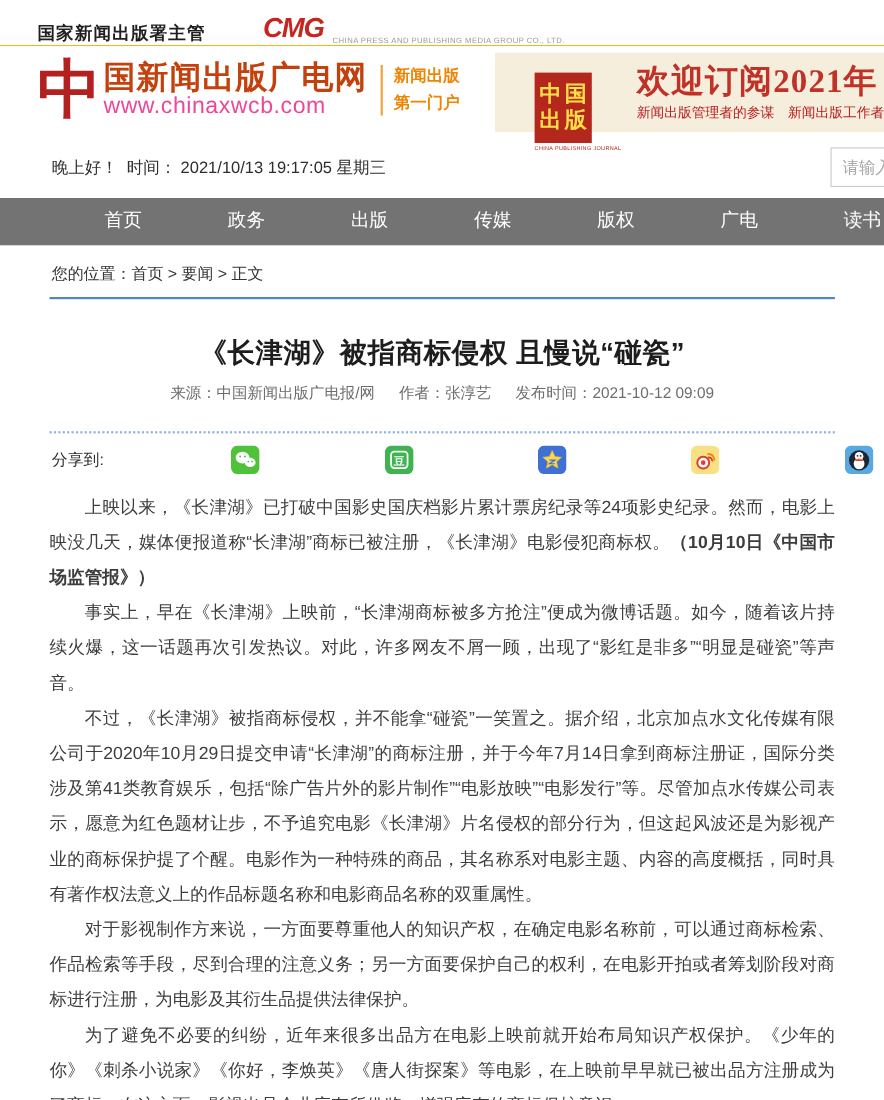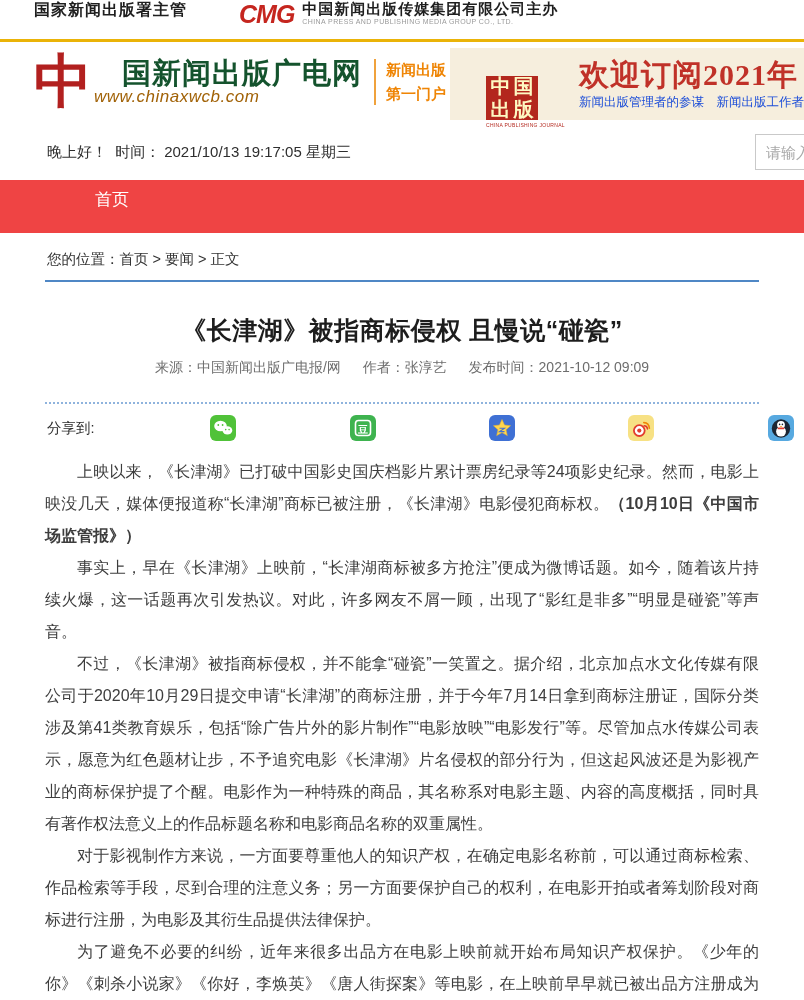--- a/index.html
+++ b/index.html
@@ -1,67 +1,67 @@
 <!DOCTYPE html>
 <html><head>
 <meta charset="utf-8">
 <style>
   * { margin:0; padding:0; box-sizing:border-box; }
   html,body { width:804px; overflow-x:hidden; background:#fff;
     font-family:"Liberation Sans","DejaVu Sans",sans-serif; color:#333; }
 
   
-  .topbar { height:42px; display:flex; align-items:flex-start; padding-left:34px;
-    border-bottom:3px solid #eab308; background:#fff; }
+  .topbar { height:42px; display:flex; align-items:flex-end; padding-left:34px;
+    border-bottom:1px solid #eab308; background:#fff; }
   .supervisor { font-family:"Liberation Serif","DejaVu Serif",serif; font-weight:bold;
     font-size:16px; color:#1f1f1f; letter-spacing:1px; }
   .cmg-wordmark { color:#c5261f; font-weight:bold; font-style:italic; font-size:25px;
     margin-left:52px; margin-right:8px; letter-spacing:-1px; }
   .org-block { line-height:1.05; padding-top:2px; }
   .org-cn { font-family:"Liberation Serif","DejaVu Serif",serif; font-weight:bold;
     font-size:15px; color:#1f1f1f; letter-spacing:1px; }
   .org-en { font-size:7px; color:#9a9a9a; letter-spacing:.4px; }
 
   
   .header { position:relative; height:84px; background:#fff; }
   .brand { position:absolute; left:34px; top:9px; display:flex; align-items:center; }
   .brand-mark { color:#b2201f; font-size:58px; line-height:62px; font-weight:bold;
     font-family:"Liberation Serif","DejaVu Serif",serif; margin-right:2px; }
   .brand-text { line-height:1.05; }
-  .brand-name { color:#14532d; font-weight:bold; font-size:29px;
-    font-family:"Liberation Serif","DejaVu Serif",serif; letter-spacing:1px;margin-left:28px; }
-  .brand-url { color:#a16207; font-size:17px; letter-spacing:.5px;font-style:italic; }
+  .brand-name { color:#c2410c; font-weight:bold; font-size:29px;
+    font-family:"Liberation Serif","DejaVu Serif",serif; letter-spacing:1px; }
+  .brand-url { color:#ec4899; font-size:21px; letter-spacing:.5px; }
   .brand-sep { width:2px; height:46px; background:#f0a23c; margin:0 10px 0 12px; }
   .brand-tagline { color:#ef8505; font-weight:bold; font-size:15px; line-height:1.6; }
 
   .sub-banner { position:absolute; left:450px; top:6px; width:360px; height:72px;
     background:#f6eedd; display:flex; align-items:center; padding-left:36px; }
   .cp-logo-wrap { margin-right:14px; text-align:center; }
-  .cp-logo { width:52px; height:44px; background:#b3271d; color:#fef9c3;
+  .cp-logo { width:52px; height:64px; background:#b3271d; color:#fde047;
     display:flex; flex-direction:column; justify-content:center;
     font-family:"Liberation Serif","DejaVu Serif",serif; font-weight:bold;
     font-size:20px; line-height:23px; letter-spacing:3px; padding-left:3px;margin-top:36px; }
   .cp-caption { font-size:5px; color:#b3271d; margin-top:2px; letter-spacing:.3px; }
   .banner-text { line-height:1.1; }
   .banner-headline { color:#c03128; font-weight:bold; font-size:30px;
     font-family:"Liberation Serif","DejaVu Serif",serif; letter-spacing:1px; white-space:nowrap; }
-  .banner-subline { color:#1d4ed8; font-size:12.5px; margin-top:5px; white-space:nowrap; }
+  .banner-subline { color:#b91c1c; font-size:12.5px; margin-top:5px; white-space:nowrap; }
 
   
   .timebar { position:relative; height:54px; }
   .time-text { position:absolute; left:47px; top:17px; font-size:15px; color:#2e2e2e; }
   .time-text span { margin-right:4px; }
   .search-input { position:absolute; left:755px; top:8px; width:130px; height:36px;
     border:1px solid #c9c9c9; background:#fff; font-size:15px; color:#333;
     padding-left:10px; outline:none; }
   .search-input::placeholder { color:#a8a8a8; }
 
   
-  .nav { height:53px; background:#ef4444; display:flex; padding-left:56px;
-    overflow:hidden; white-space:nowrap;flex-direction:column; }
+  .nav { height:43px; background:#737373; display:flex; padding-left:56px;
+    overflow:hidden; white-space:nowrap; }
   .nav-item { width:112px; flex:0 0 112px; text-align:center; line-height:39px;
     color:#fff; font-size:17px; cursor:pointer; }
 
   
   .breadcrumb { padding:17px 0 0 47px; font-size:14.5px; color:#333; }
   .blue-rule { margin:11px 45px 0 45px; border-top:2px solid #4f87c5; }
 
   
   .article-title { margin-top:32px; text-align:center; font-size:25px; font-weight:bold;
     color:#1d1d1d; letter-spacing:.5px; }
@@ -80,21 +80,20 @@
   .article-body p { text-indent:2em; margin:0; }
   .article-body .b { font-weight:bold; }
 </style>
 </head>
 <body>
 
 <div class="topbar">
   <span class="supervisor">国家新闻出版署主管</span>
   <span class="cmg-wordmark">CMG</span>
   <span class="org-block">
-    <div class="org-cn">中国新闻出版传媒集团有限公司主办</div>
     <div class="org-en">CHINA PRESS AND PUBLISHING MEDIA GROUP CO., LTD.</div>
   </span>
 </div>
 
 <div class="header">
   <div class="brand">
     <span class="brand-mark">中</span>
     <span class="brand-text">
       <div class="brand-name">国新闻出版广电网</div>
       <div class="brand-url">www.chinaxwcb.com</div>

